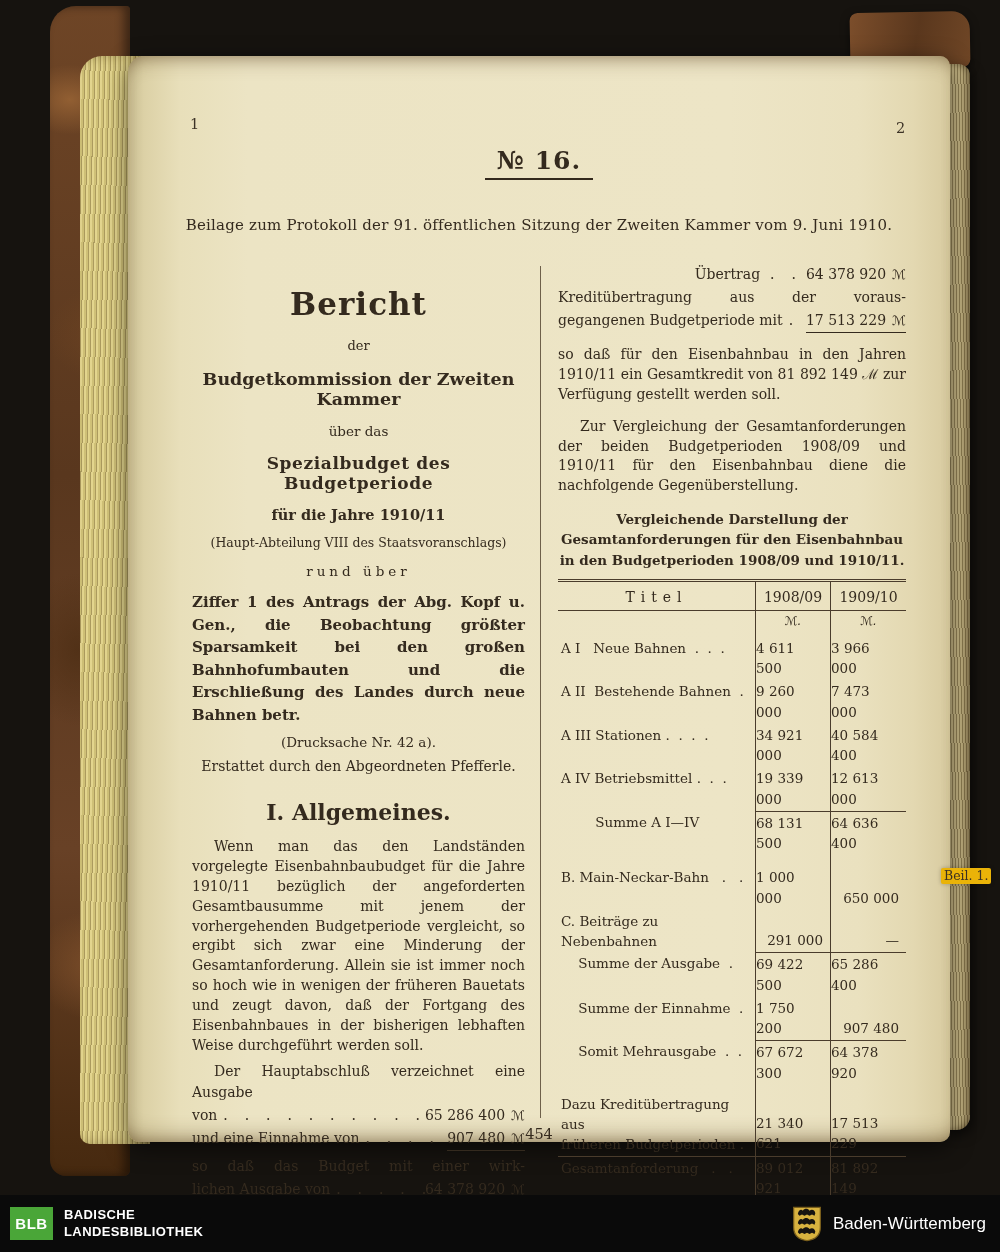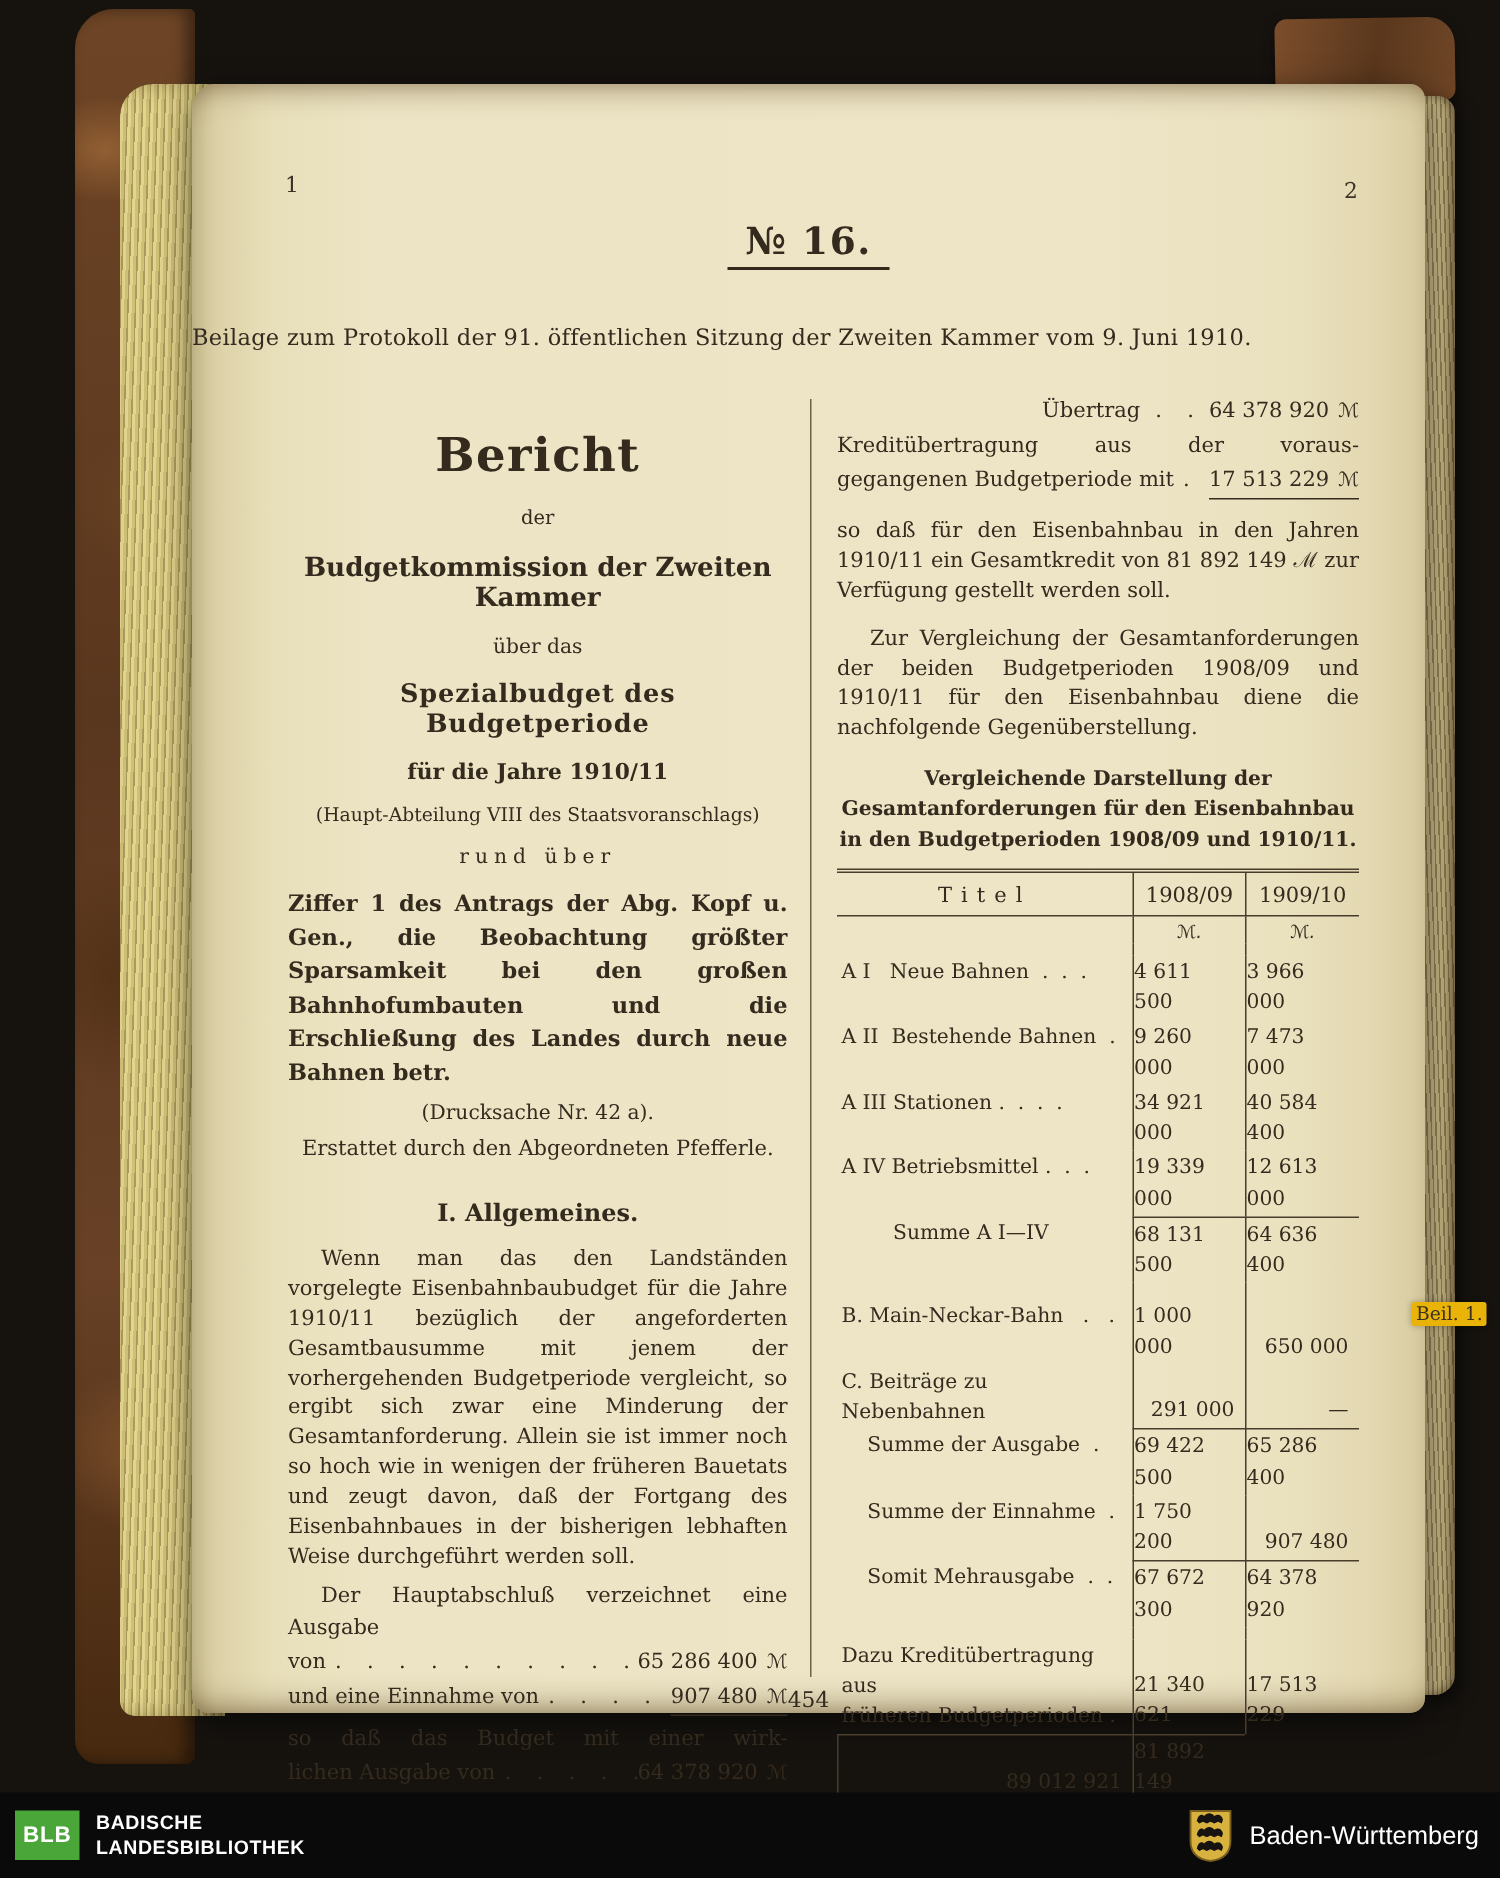--- a/index.html
+++ b/index.html
@@ -28,42 +28,42 @@
     background:linear-gradient(90deg,#c6ba8e 0,#dcd1a6 16px,#e8dfba 52px,#ece4c4 120px,#ede5c6 600px,#eae1bf 730px,#e3d8b1 785px,#d8cba0 822px);
     box-shadow:inset 0 16px 22px -18px rgba(90,65,30,.85), inset 0 -18px 24px -20px rgba(90,65,30,.95), 0 6px 22px rgba(0,0,0,.55);}
 
   
   .pagenum{position:absolute;font-size:14.5px;color:#3c3226;}
   .pn-left{left:62px;top:60px;}
   .pn-right{left:768px;top:64px;}
   .doc-number-wrap{position:absolute;left:0;right:0;top:90px;text-align:center;}
   .doc-number{display:inline-block;font-size:25px;font-weight:bold;letter-spacing:1px;
     border-bottom:2.5px solid #33291d;padding:0 12px 3px;}
-  .protocol{position:absolute;left:0;right:0;top:160px;font-size:15px;letter-spacing:.2px;}
+  .protocol{position:absolute;left:0;right:0;top:160px;text-align:center;font-size:15px;letter-spacing:.2px;}
   .col{position:absolute;top:200px;}
   .col-left{left:64px;width:333px;}
   .col-right{left:430px;width:348px;}
   .col-divider{position:absolute;left:412px;top:210px;width:1px;height:852px;background:#6e604a;}
   .page-bottom-num{position:absolute;left:0;right:0;top:1070px;text-align:center;font-size:14.5px;}
   .margin-note{position:absolute;left:941px;top:868px;font-size:12.5px;color:#3a3023;background:#eab308;
     padding:0 3px 1px;border-radius:2px;box-shadow:0 0 4px rgba(0,0,0,.25);}
 
   
   .l-title{text-align:center;font-size:31px;font-weight:bold;margin-top:30px;letter-spacing:1px;}
   .l-small{text-align:center;font-size:13px;margin-top:16px;}
   .l-committee{text-align:center;font-size:17.5px;font-weight:bold;margin-top:16px;}
   .l-about{text-align:center;font-size:13.5px;margin-top:14px;}
   .l-subject{text-align:center;font-size:17px;font-weight:bold;margin-top:14px;letter-spacing:.6px;}
   .l-years{text-align:center;font-size:14.5px;font-weight:bold;margin-top:13px;}
   .l-dept{text-align:center;font-size:12.5px;margin-top:12px;}
   .l-sowie{text-align:center;font-size:13.5px;margin-top:13px;letter-spacing:4px;}
   .l-motion{font-size:15px;font-weight:bold;text-align:justify;line-height:1.5;margin-top:12px;}
   .l-druck{text-align:center;font-size:13.5px;margin-top:8px;}
   .l-rapp{text-align:center;font-size:14px;margin-top:8px;}
-  .l-section{text-align:center;font-size:16px;font-weight:bold;margin-top:25px;}
+  .l-section{text-align:center;font-size:22px;font-weight:bold;margin-top:25px;}
 
   .para{font-size:14px;line-height:1.42;text-align:justify;margin:12px 0 0;}
   .indent{text-indent:22px;}
   .jlast{font-size:14px;line-height:1.5;text-align:justify;text-align-last:justify;margin-top:5px;}
   .jlast.indent{text-indent:22px;}
 
   .ledger-line{display:flex;align-items:baseline;font-size:14px;line-height:1.5;margin-top:2px;}
   .ll-label{white-space:pre;}
   .ll-dots{flex:1 1 0;min-width:0;overflow:hidden;white-space:pre;word-spacing:4px;padding:0 6px;}
   .ll-amt{white-space:pre;}
@@ -243,20 +243,21 @@
 
         <div class="cl sp2"></div>
         <div class="cv bl sp2"></div>
         <div class="cv bl sp2"></div>
 
         <div class="cl">Dazu Kreditübertragung aus
 früheren Budgetperioden .</div>
         <div class="cv bl">21 340 621</div>
         <div class="cv bl">17 513 229</div>
 
+        <div class="cl rt">Gesamtanforderung   .   .</div>
         <div class="cv bl rt">89 012 921</div>
         <div class="cv bl rt">81 892 149</div>
       </div>
 
       <p class="para indent">Aus dieser vergleichenden Darstellung ist zunächst hervorzuheben, daß die Anforderung für neue Bahnen bedauerlicherweise diesesmal um rund 1 000 000 ℳ hinter jenem Betrag zurückbleibt, welchen das hohe Haus mittels der auf dem Landtag 1905/06 gefaßten Resolution, nach welcher „für die nächsten fünf Budgetperioden durchschnittlich jeweils 5 Millionen für weitere Bahnbauten aufgewendet werden sollen“, als gerechtfertigt bezeichnet hat, während das Baubudget für 1908/09 jener Durchschnittssumme wesentlich näher gekommen war.</p>
     </div>
 
     <div class="page-bottom-num">454</div>
   </div>
 

